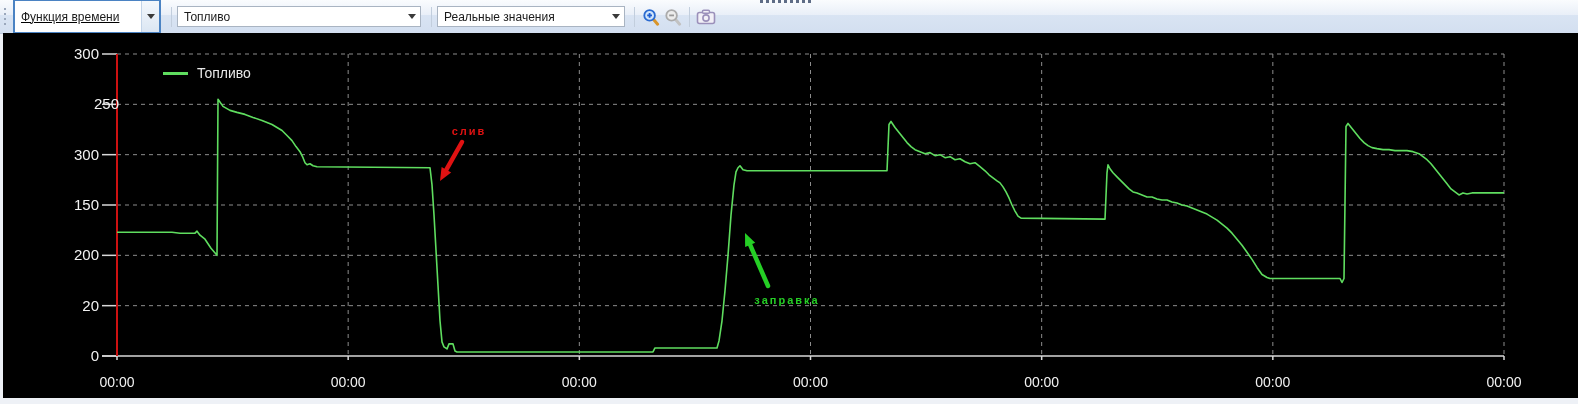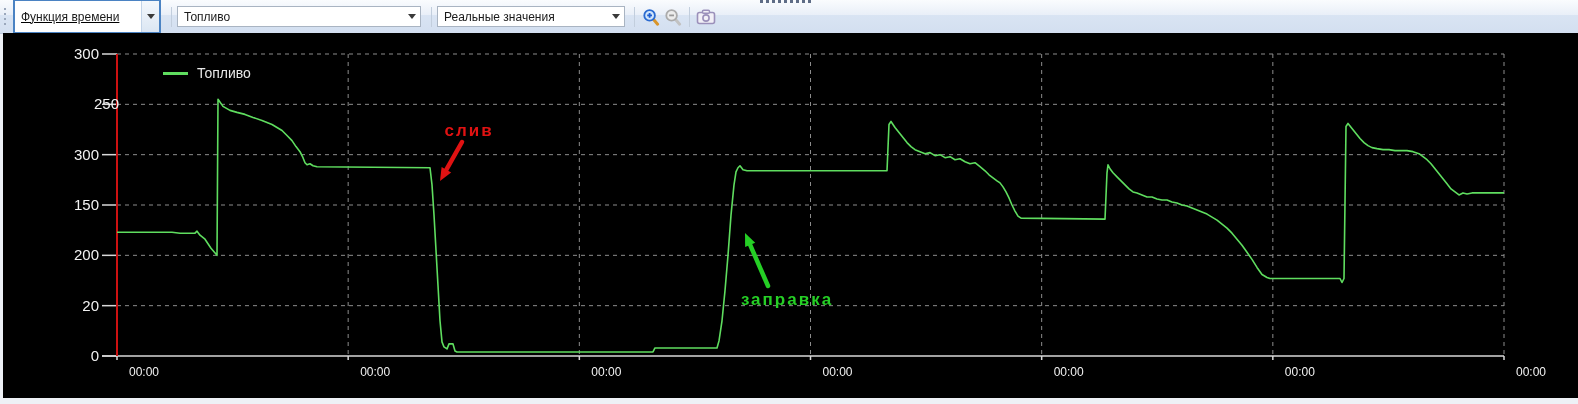--- a/index.html
+++ b/index.html
@@ -54,31 +54,31 @@
   .chart-panel{
     position:absolute;left:3px;top:33px;width:1575px;height:365px;background:#000;
   }
   .bottom-strip{position:absolute;left:0;top:398px;width:1578px;height:6px;background:#eef1f6;}
   #chart-svg{position:absolute;left:0;top:0;}
   .ytick-label{
     position:absolute;left:0;width:96px;text-align:right;
     font-size:15px;color:#f2f2f2;line-height:18px;
   }
   .xtick-label{
-    position:absolute;width:84px;text-align:right;top:330px;
-    font-size:12px;color:#f2f2f2;line-height:18px;
+    position:absolute;width:84px;text-align:center;top:340px;
+    font-size:14px;color:#f2f2f2;line-height:18px;
   }
   .legend{
     position:absolute;left:160px;top:32px;display:flex;align-items:center;gap:9px;
   }
   .legend-line{width:25px;height:3px;background:#5fdd5f;}
   .legend-label{font-size:14px;color:#e8e8e8;}
   .annot{
     position:absolute;transform:translate(-50%,-50%);
-    font-size:17px;font-weight:bold;letter-spacing:2px;white-space:nowrap;
+    font-size:11px;font-weight:bold;letter-spacing:2px;white-space:nowrap;
   }
 </style>
 </head>
 <body>
 
 <div class="toolbar">
   <div class="toolbar-grip"></div>
 
   <div class="combo focused" style="width:148px;margin-right:5px;">
     <span class="combo-text">Функция времени</span>

